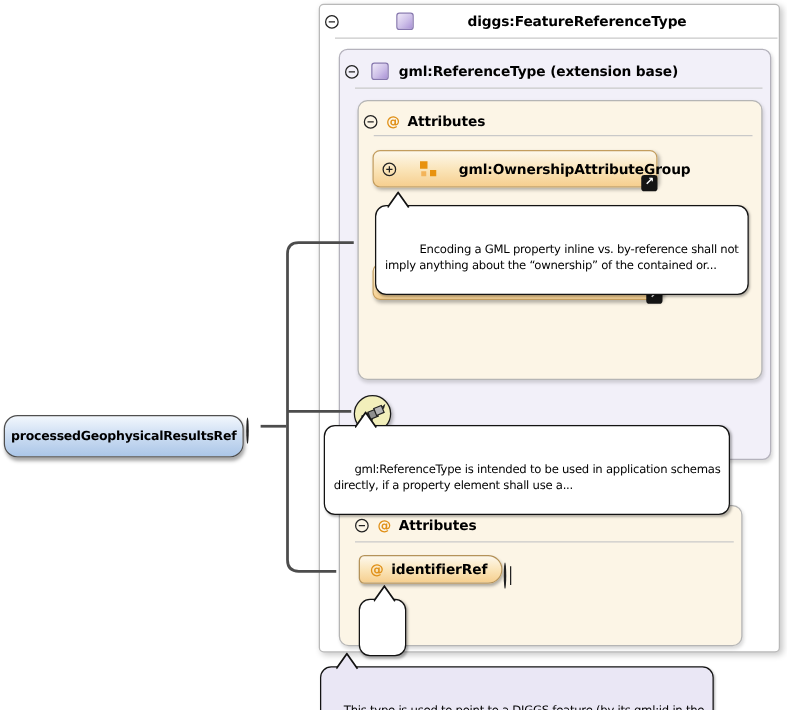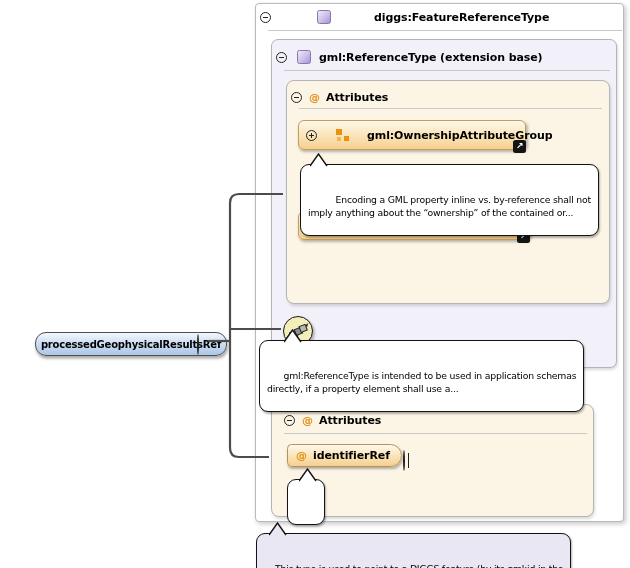--- a/index.html
+++ b/index.html
@@ -54,24 +54,24 @@
           text-align:center;}
 
   
   .attr-pill{position:absolute;display:flex;align-items:center;gap:6px;
        padding:0 11px 0 8px;height:23px;
        background:linear-gradient(180deg,#fdf8ec 0%,#fae3b6 55%,#f6cf8f 100%);
        border:1px solid #b5935a;border-radius:5px 13px 13px 5px;box-sizing:border-box;
        box-shadow:1px 2px 2.5px rgba(0,0,0,0.3);}
 
   
-  .elem-pill{left:3px;top:332px;width:192px;height:24px;display:flex;align-items:center;
+  .elem-pill{left:3px;top:332px;width:192px;height:34px;display:flex;align-items:center;
        justify-content:center;background:linear-gradient(180deg,#f2f7fd 0%,#cfdff3 45%,#abc6e8 100%);
        border:1.4px solid #4f4f4f;border-radius:11px;box-sizing:border-box;
-       box-shadow:1px 2.5px 3px rgba(0,0,0,0.35);margin-left:32px;}
+       box-shadow:1px 2.5px 3px rgba(0,0,0,0.35);}
   .elem-pill .ttl{font-size:10px;letter-spacing:-0.2px;}
 
   
   .refcirc{left:11px;top:276px;width:30px;height:30px;border:1.6px solid #1a1a1a;border-radius:50%;
        background:#f2efbb;box-sizing:border-box;box-shadow:1.5px 2px 3px rgba(0,0,0,0.3);
        display:flex;align-items:center;justify-content:center;}
 
   
   .bubble{position:absolute;background:#fff;border:1.4px solid #131313;border-radius:9px;
        padding:2px 7px 3px 7px;font-size:9.3px;letter-spacing:-0.2px;line-height:13px;

